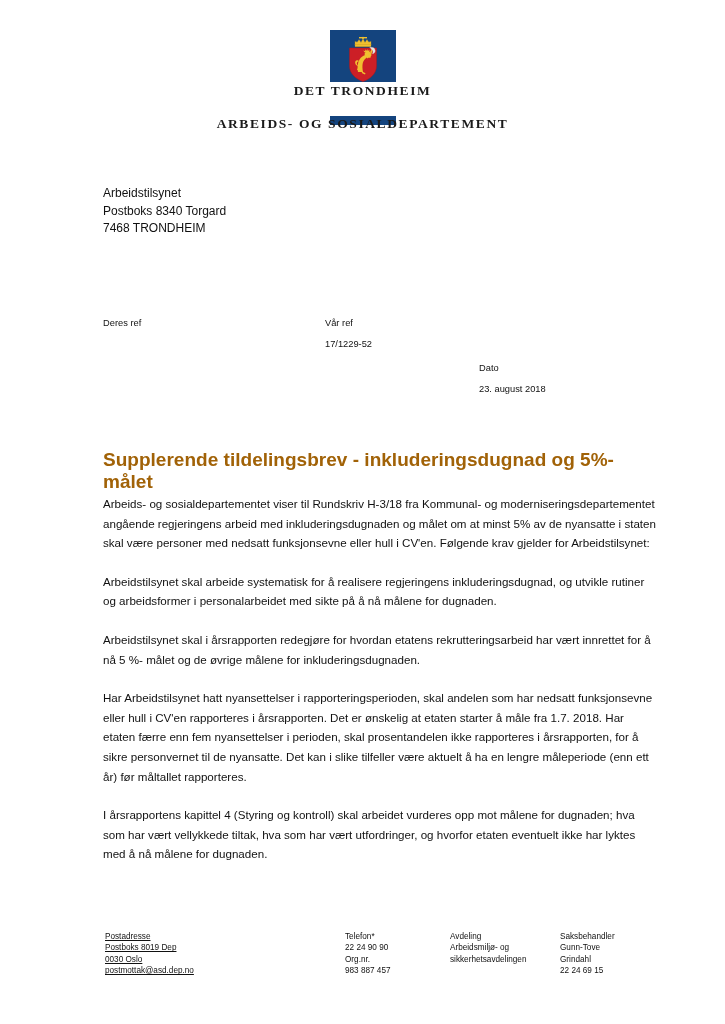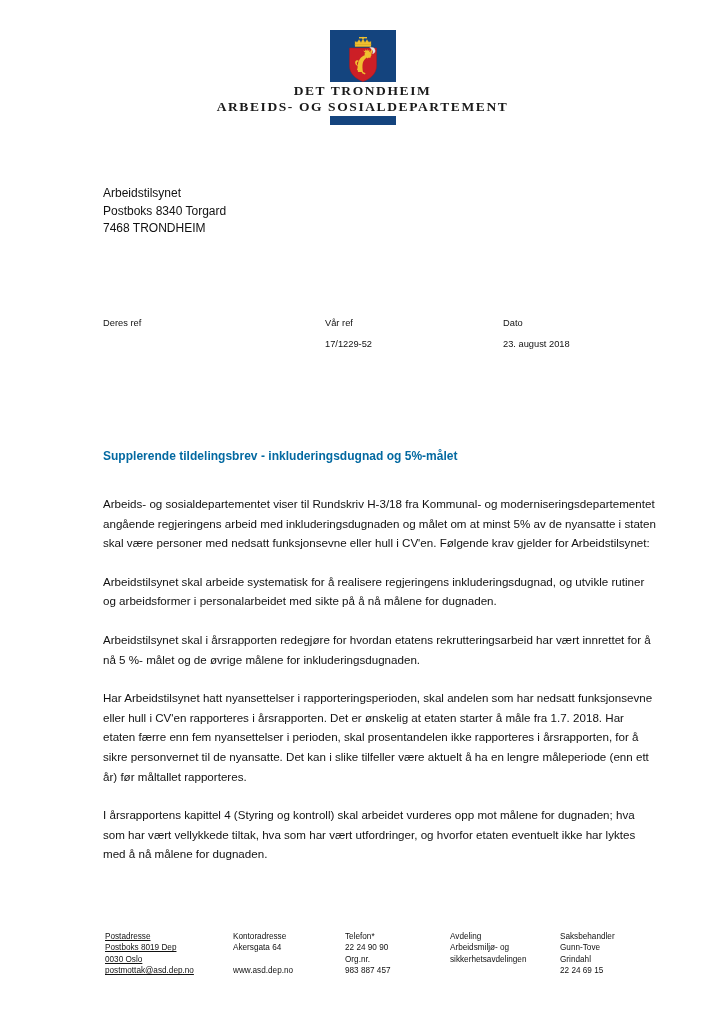--- a/index.html
+++ b/index.html
@@ -58,21 +58,21 @@
   }
   .lh-line1, .lh-line2 {
     font-family: "Liberation Serif", serif;
     font-weight: bold;
     color: #1a1a1a;
     letter-spacing: 1.6px;
     line-height: 1.18;
     white-space: nowrap;
   }
   .lh-line1 { font-size: 13.5px; }
-  .lh-line2 { font-size: 13.5px; }
+  .lh-line2 { font-size: 13.5px; margin-top: 17px; }
   .lh-text-bg {
     position: absolute;
     left: 0;
     top: 52px;
     width: 300px;
     height: 34px;
     background: #ffffff;
     z-index: 3;
   }
 
@@ -100,31 +100,31 @@
     width: 552px;
     font-size: 9.3px;
     color: #111;
   }
   .refs-row {
     position: relative;
     height: 14px;
   }
   .refs-col-1 { position: absolute; left: 0px; }
   .refs-col-2 { position: absolute; left: 222px; }
-  .refs-col-3 { position: absolute; left: 400px; }
+  .refs-col-3 { position: absolute; left: 376px; margin-top: 45px; }
   .refs-values { margin-top: 7px; }
 
   .doc-title {
     position: absolute;
     top: 449px;
     left: 0;
     width: 552px;
-    font-size: 12px;
+    font-size: 19px;
     font-weight: bold;
-    color: #0369a1;
+    color: #a16207;
     letter-spacing: 0.02px;
   }
 
   .body-text {
     position: absolute;
     top: 494px;
     left: 0;
     width: 556px;
     font-size: 11.6px;
     line-height: 19.6px;
@@ -258,26 +258,20 @@
   <div class="footer">
     <div class="footer-cols">
 
       <div class="fcol fcol-postadresse">
         <div class="fcol-title fcol-line">Postadresse</div>
         <div class="fcol-line">Postboks 8019 Dep</div>
         <div class="fcol-line">0030 Oslo</div>
         <div class="fcol-line">postmottak@asd.dep.no</div>
       </div>
 
-      <div class="fcol fcol-kontoradresse">
-        <div class="fcol-title fcol-line">Kontoradresse</div>
-        <div class="fcol-line">Akersgata 64</div>
-        <div class="fcol-line spacer-line">&nbsp;</div>
-        <div class="fcol-line">www.asd.dep.no</div>
-      </div>
 
       <div class="fcol fcol-telefon">
         <div class="fcol-title fcol-line">Telefon*</div>
         <div class="fcol-line">22 24 90 90</div>
         <div class="fcol-line">Org.nr.</div>
         <div class="fcol-line">983 887 457</div>
       </div>
 
       <div class="fcol fcol-avdeling">
         <div class="fcol-title fcol-line">Avdeling</div>

